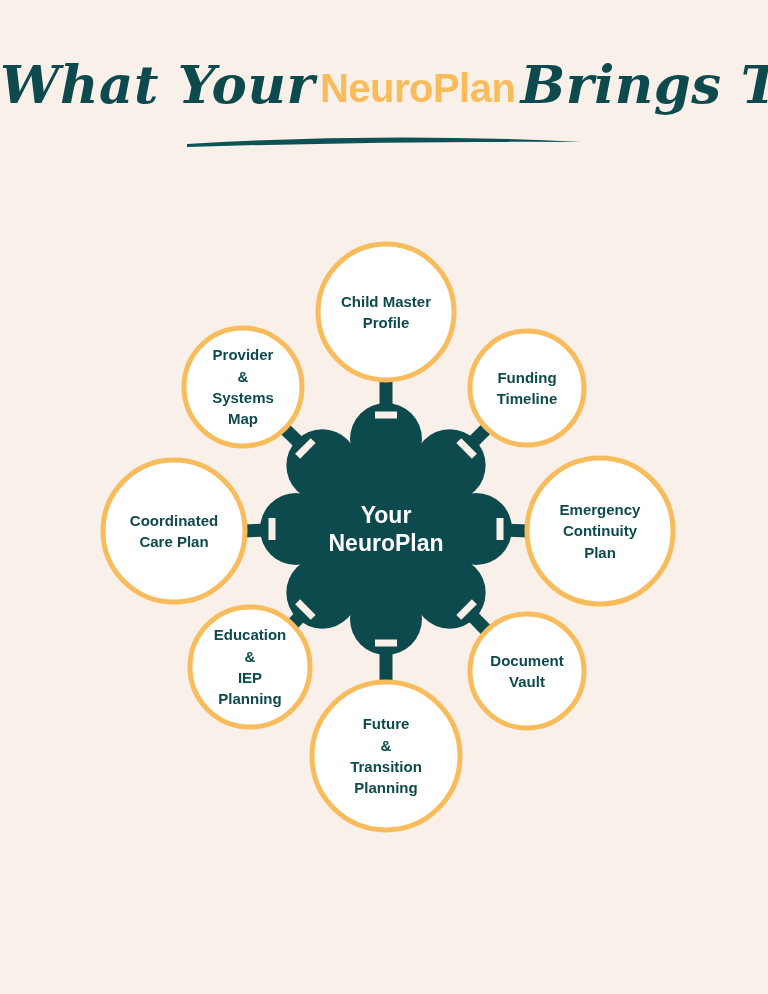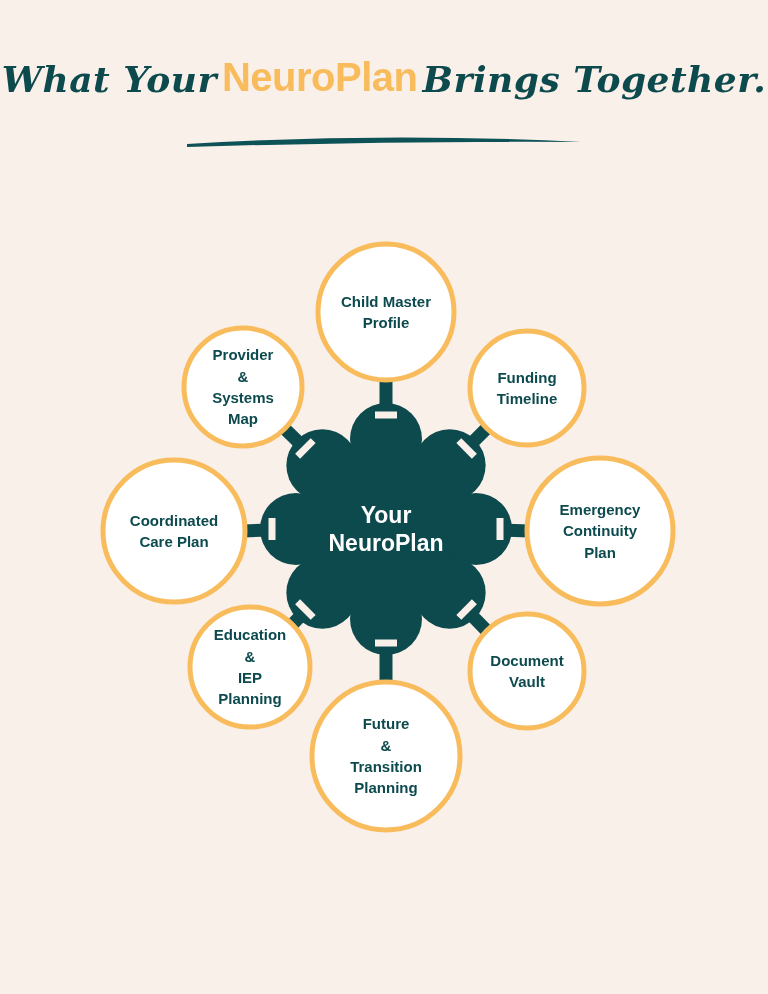--- a/index.html
+++ b/index.html
@@ -26,21 +26,21 @@
     left: 0;
     width: 768px;
     text-align: center;
     line-height: 1;
     white-space: nowrap;
   }
   .script {
     font-family: "DejaVu Serif", serif;
     font-style: italic;
     font-weight: bold;
-    font-size: 36px;
+    font-size: 53px;
     color: #0D4A4E;
     letter-spacing: 0.5px;
   }
   .brandword {
     font-family: "Liberation Sans", sans-serif;
     font-style: normal;
     font-weight: bold;
     font-size: 40px;
     color: #F8BC5C;
     letter-spacing: -0.5px;

